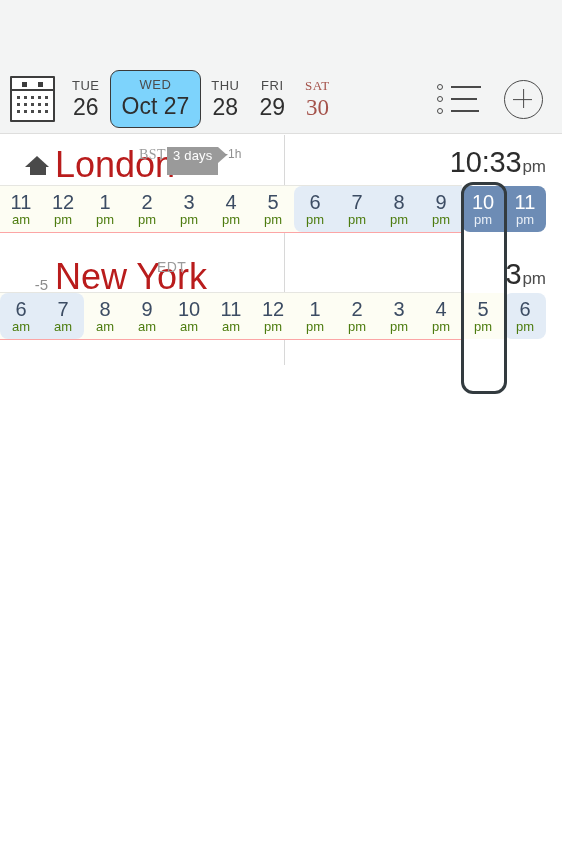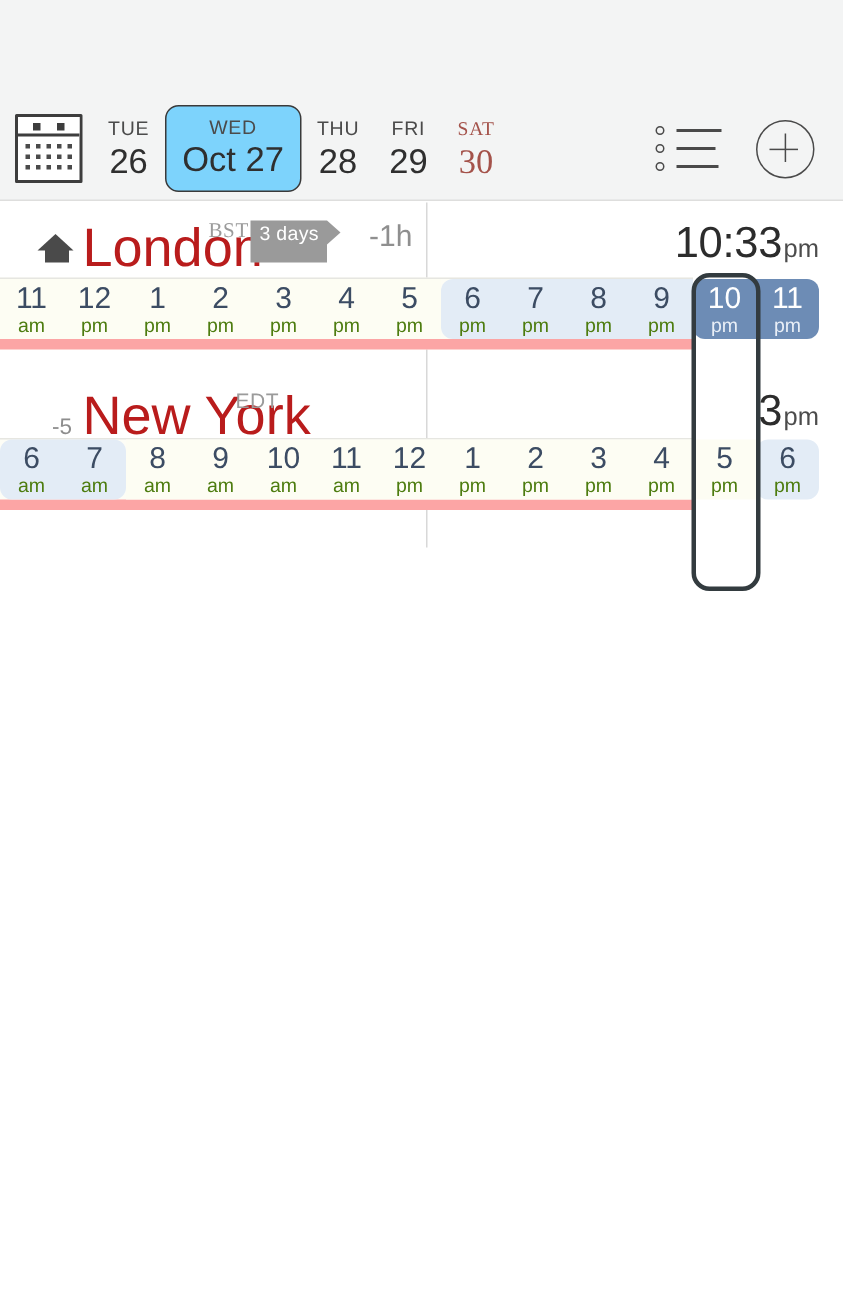--- a/index.html
+++ b/index.html
@@ -259,23 +259,22 @@
     left: 100%; top: 0;
     width: 0; height: 0;
     border-top: 8.5px solid transparent;
     border-bottom: 8.5px solid transparent;
     border-left: 9px solid #9a9a9a;
   }
 
   .delta {
     position: absolute;
     left: 224px; top: 7px;
-    font-size: 20px;
+    font-size: 12px;
     color: #8f8f8f;
-    margin-left: 22px;
   }
 
   .clock {
     position: absolute;
     right: 16px; top: 4px;
     font-size: 0;
     white-space: nowrap;
   }
   .clock .hm {
     font-size: 29px;
@@ -289,21 +288,21 @@
     margin-left: 1px;
   }
 
   
   .strip {
     position: absolute;
     left: 0;
     width: 462px;
     height: 48px;
     border-top: 1px solid #e6e6e1;
-    border-bottom: 7px solid #fca5a5;
+    border-bottom: 1px solid #fca5a5;
     background: #fdfdf6;
     display: flex;
   }
   .strip.london { top: 50px; }
   .strip.newyork { top: 157px; }
 
   .hour {
     position: relative;
     width: 42px;
     flex: 0 0 42px;

